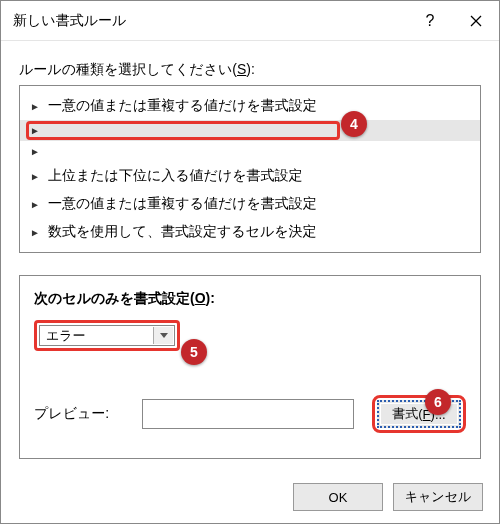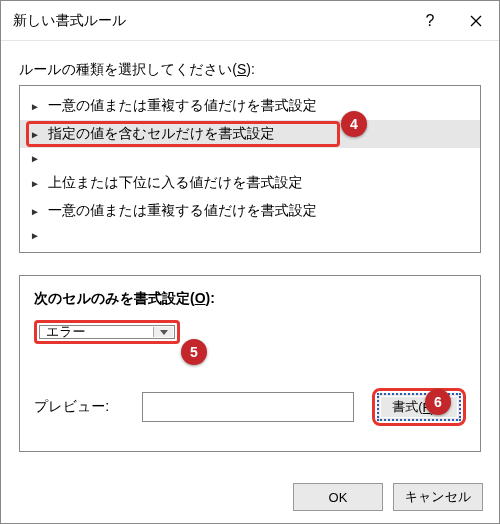--- a/index.html
+++ b/index.html
@@ -92,25 +92,25 @@
   }
   .combo-wrap {
     position: relative;
     display: inline-block;
     border: 3px solid #e6352e;
     border-radius: 4px;
     padding: 2px;
   }
   .combo {
     width: 136px;
-    height: 14px;
-    border: 1px solid #888;
-    background: #fff;
-    display: flex;
-    align-items: center;
+    height: 21px;
+    border: 1px solid #888;
+    background: #fff;
+    display: flex;
+    align-items: flex-end;
     padding: 0 6px;
     font-size: 13px;
     position: relative;
   }
   .combo .combo-btn {
     position: absolute;
     right: 1px; top: 1px; bottom: 1px;
     width: 20px;
     border-left: 1px solid #aaa;
     background: #efefef;
@@ -212,36 +212,36 @@
       <span>ルールの種類を選択してください(</span><u>S</u><span>):</span>
     </div>
 
     <div class="rule-list" id="rule-list">
         <div class="rule-item">
           <span class="arrow">►</span>
           <span>一意の値または重複する値だけを書式設定</span>
         </div>
         <div class="rule-item selected">
           <span class="arrow">►</span>
-          <span>指定の値を含むセルだけを書式設定</span>
           <div class="rule-item-highlight"></div>
         </div>
         <div class="rule-item">
           <span class="arrow">►</span>
         </div>
         <div class="rule-item">
           <span class="arrow">►</span>
           <span>上位または下位に入る値だけを書式設定</span>
         </div>
         <div class="rule-item">
           <span class="arrow">►</span>
           <span>一意の値または重複する値だけを書式設定</span>
         </div>
         <div class="rule-item">
           <span class="arrow">►</span>
+          <span>数式を使用して、書式設定するセルを決定</span>
         </div>
       </div>
 
 
     <div class="content-box">
       <div class="content-subtitle">
         <span>次のセルのみを書式設定(</span><u>O</u><span>):</span>
       </div>
 
       <div class="combo-wrap">

